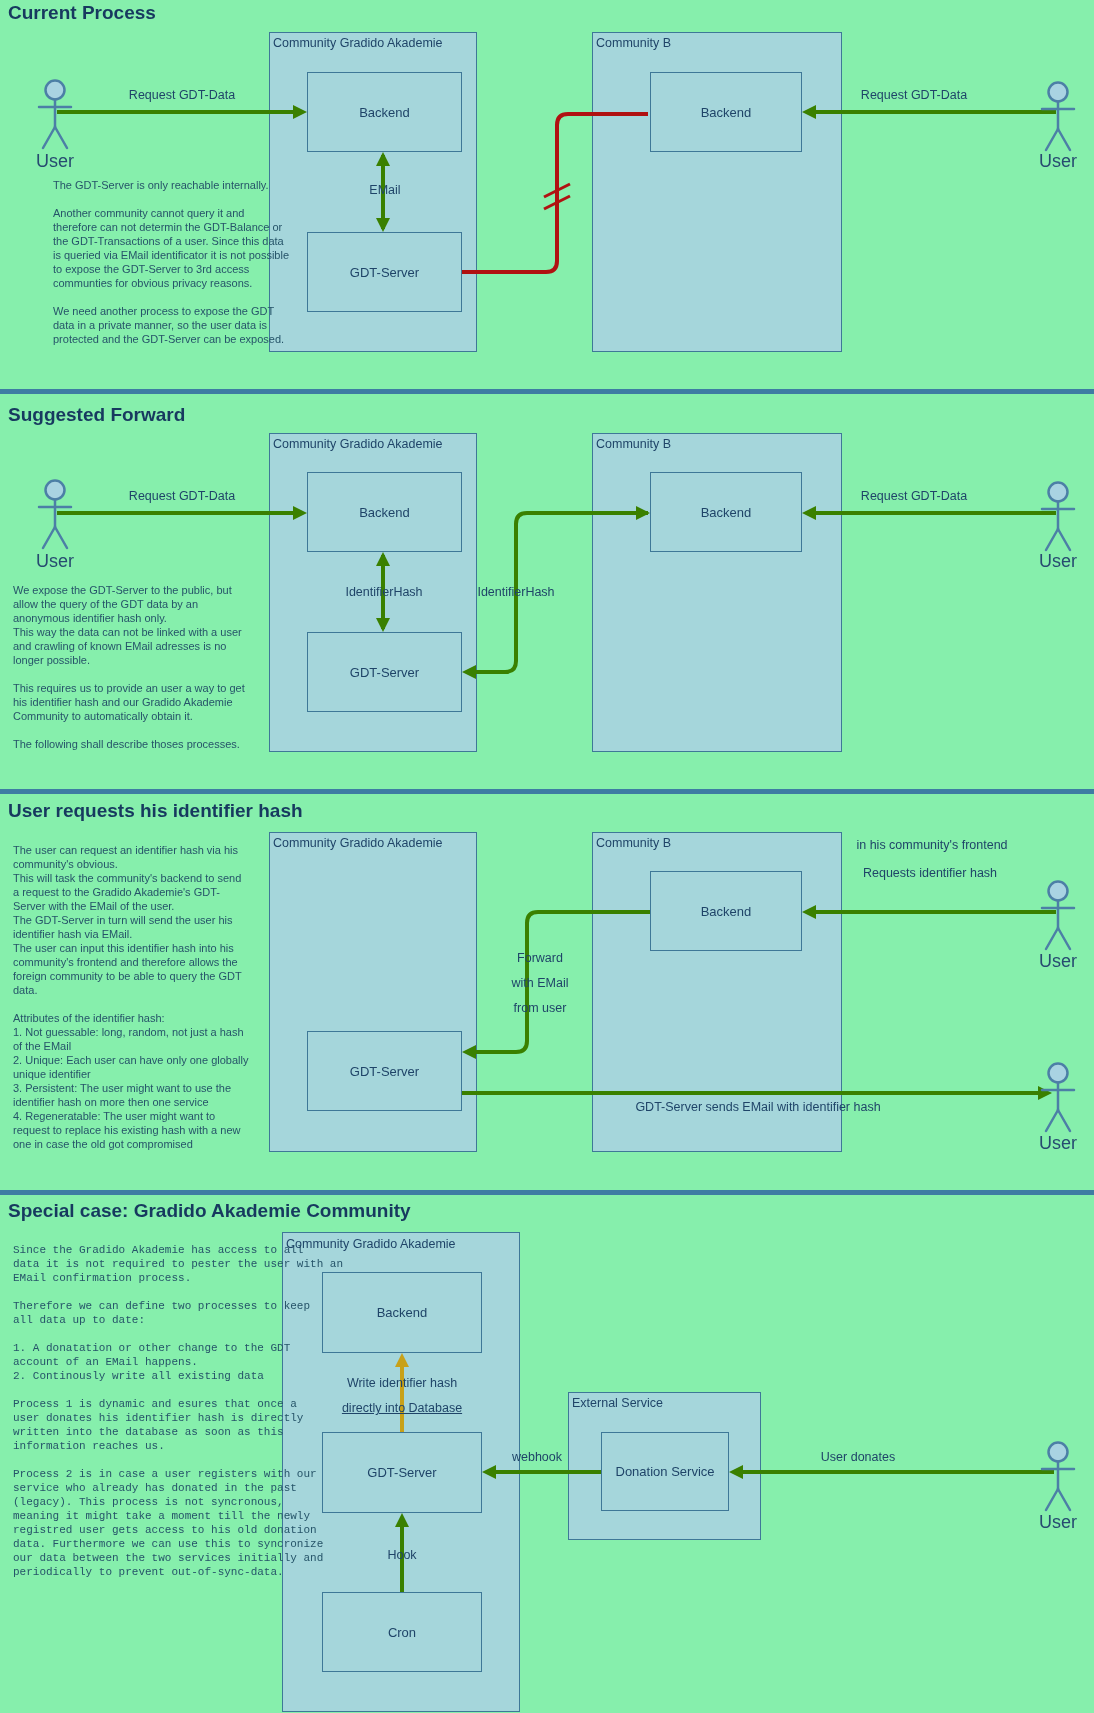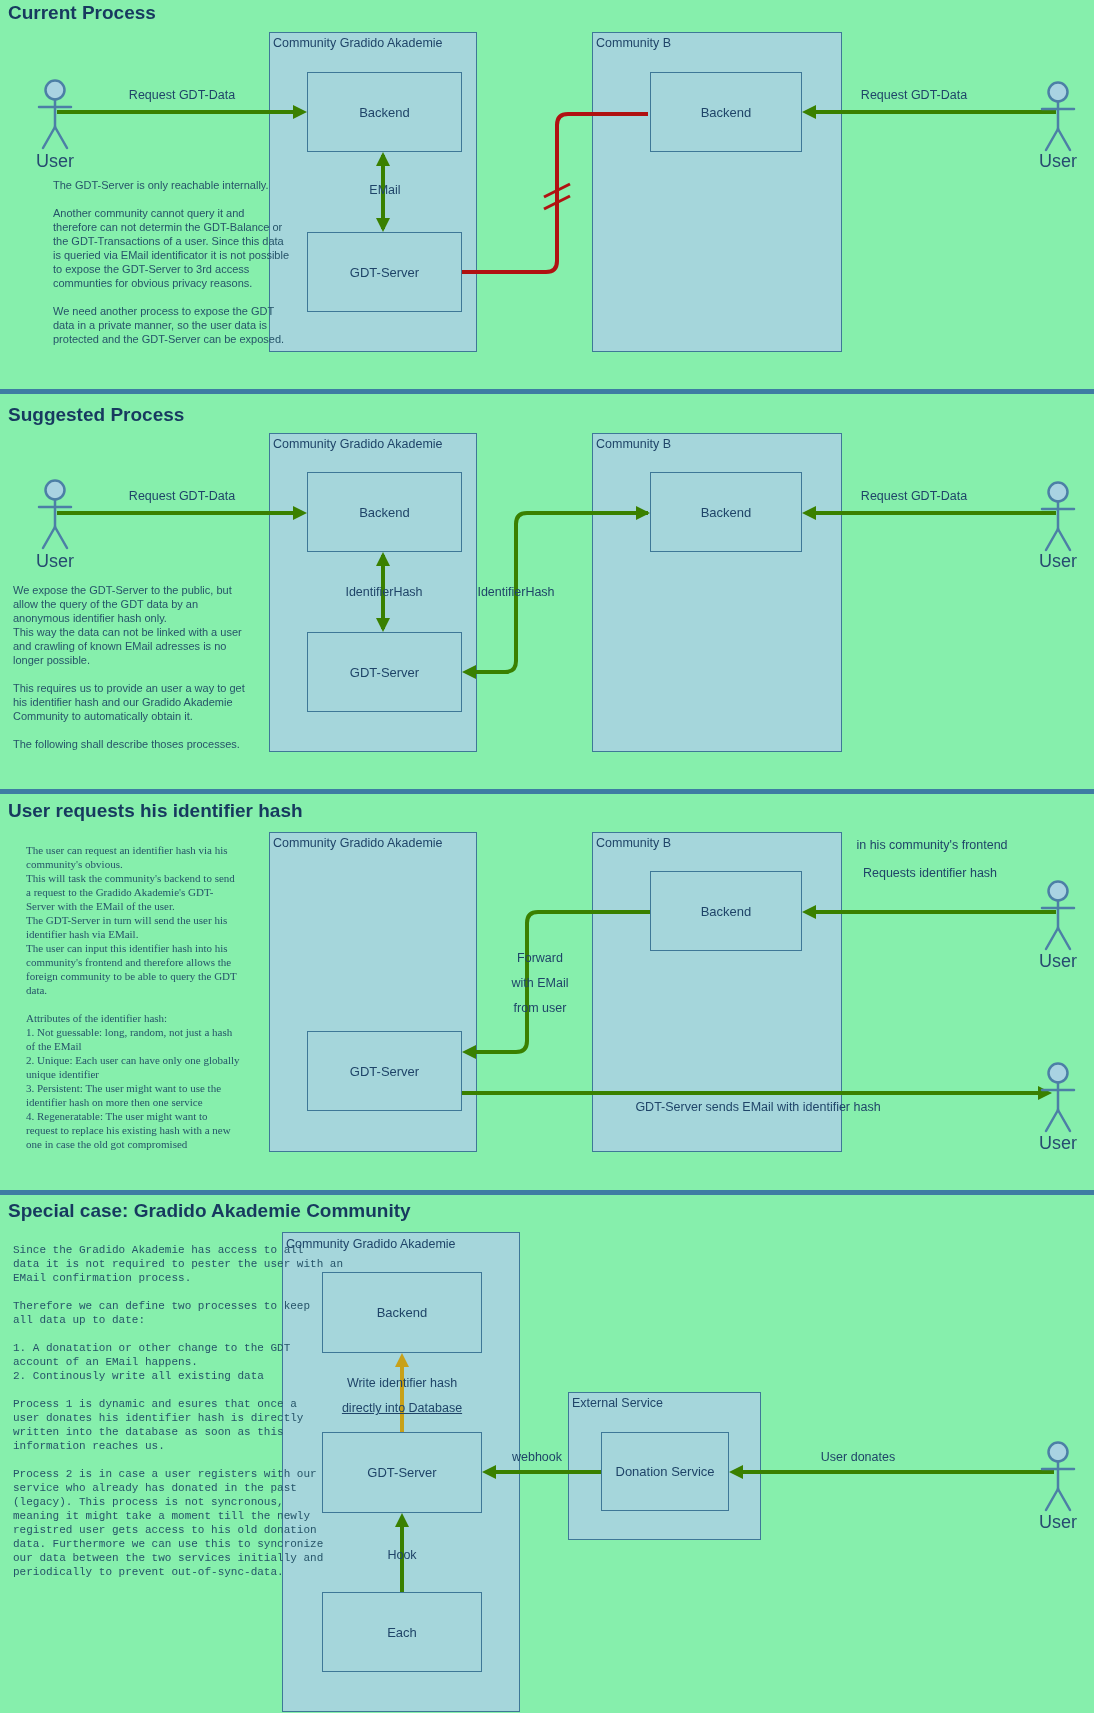--- a/index.html
+++ b/index.html
@@ -47,21 +47,21 @@
       <div class="tl">to expose the GDT-Server to 3rd access</div>
       <div class="tl">communties for obvious privacy reasons.</div>
       <div class="tl">&nbsp;</div>
       <div class="tl">We need another process to expose the GDT</div>
       <div class="tl">data in a private manner, so the user data is</div>
       <div class="tl">protected and the GDT-Server can be exposed.</div>
     </div>
 
   <div class="divider" style="top:389px;"></div>
 
-  <div class="sec-title" style="left:8px;top:404px;">Suggested Process</div>
+  <div class="sec-title" style="left:8px;top:404px;">Suggested Forward</div>
 
   <div class="container-box" style="left:269px;top:433px;width:208px;height:319px;"></div>
   <div class="container-box" style="left:592px;top:433px;width:250px;height:319px;"></div>
   <div class="node" style="left:307px;top:472px;width:155px;height:80px;">
       <span>Backend</span>
     </div>
   <div class="node" style="left:307px;top:632px;width:155px;height:80px;">
       <span>GDT-Server</span>
     </div>
   <div class="node" style="left:650px;top:472px;width:152px;height:80px;">
@@ -89,21 +89,21 @@
 
   <div class="container-box" style="left:269px;top:832px;width:208px;height:320px;"></div>
   <div class="container-box" style="left:592px;top:832px;width:250px;height:320px;"></div>
   <div class="node" style="left:307px;top:1031px;width:155px;height:80px;">
       <span>GDT-Server</span>
     </div>
   <div class="node" style="left:650px;top:871px;width:152px;height:80px;">
       <span>Backend</span>
     </div>
 
-  <div class="textblock" style="left:26px;top:843px;font-family:Liberation Serif, serif;">
+  <div class="textblock" style="left:13px;top:843px;">
       <div class="tl">The user can request an identifier hash via his</div>
       <div class="tl">community's obvious.</div>
       <div class="tl">This will task the community's backend to send</div>
       <div class="tl">a request to the Gradido Akademie's GDT-</div>
       <div class="tl">Server with the EMail of the user.</div>
       <div class="tl">The GDT-Server in turn will send the user his</div>
       <div class="tl">identifier hash via EMail.</div>
       <div class="tl">The user can input this identifier hash into his</div>
       <div class="tl">community's frontend and therefore allows the</div>
       <div class="tl">foreign community to be able to query the GDT</div>
@@ -127,21 +127,21 @@
 
   <div class="container-box" style="left:282px;top:1232px;width:238px;height:480px;"></div>
   <div class="container-box" style="left:568px;top:1392px;width:193px;height:148px;"></div>
   <div class="node" style="left:322px;top:1272px;width:160px;height:81px;">
       <span>Backend</span>
     </div>
   <div class="node" style="left:322px;top:1432px;width:160px;height:81px;">
       <span>GDT-Server</span>
     </div>
   <div class="node" style="left:322px;top:1592px;width:160px;height:80px;">
-      <span>Each</span>
+      <span>Cron</span>
     </div>
   <div class="node" style="left:601px;top:1432px;width:128px;height:79px;">
       <span>Donation Service</span>
     </div>
 
   <div class="textblock" style="left:13px;top:1243px;font-family:Liberation Mono, monospace;">
       <div class="tl">Since the Gradido Akademie has access to all</div>
       <div class="tl">data it is not required to pester the user with an</div>
       <div class="tl">EMail confirmation process.</div>
       <div class="tl">&nbsp;</div>

